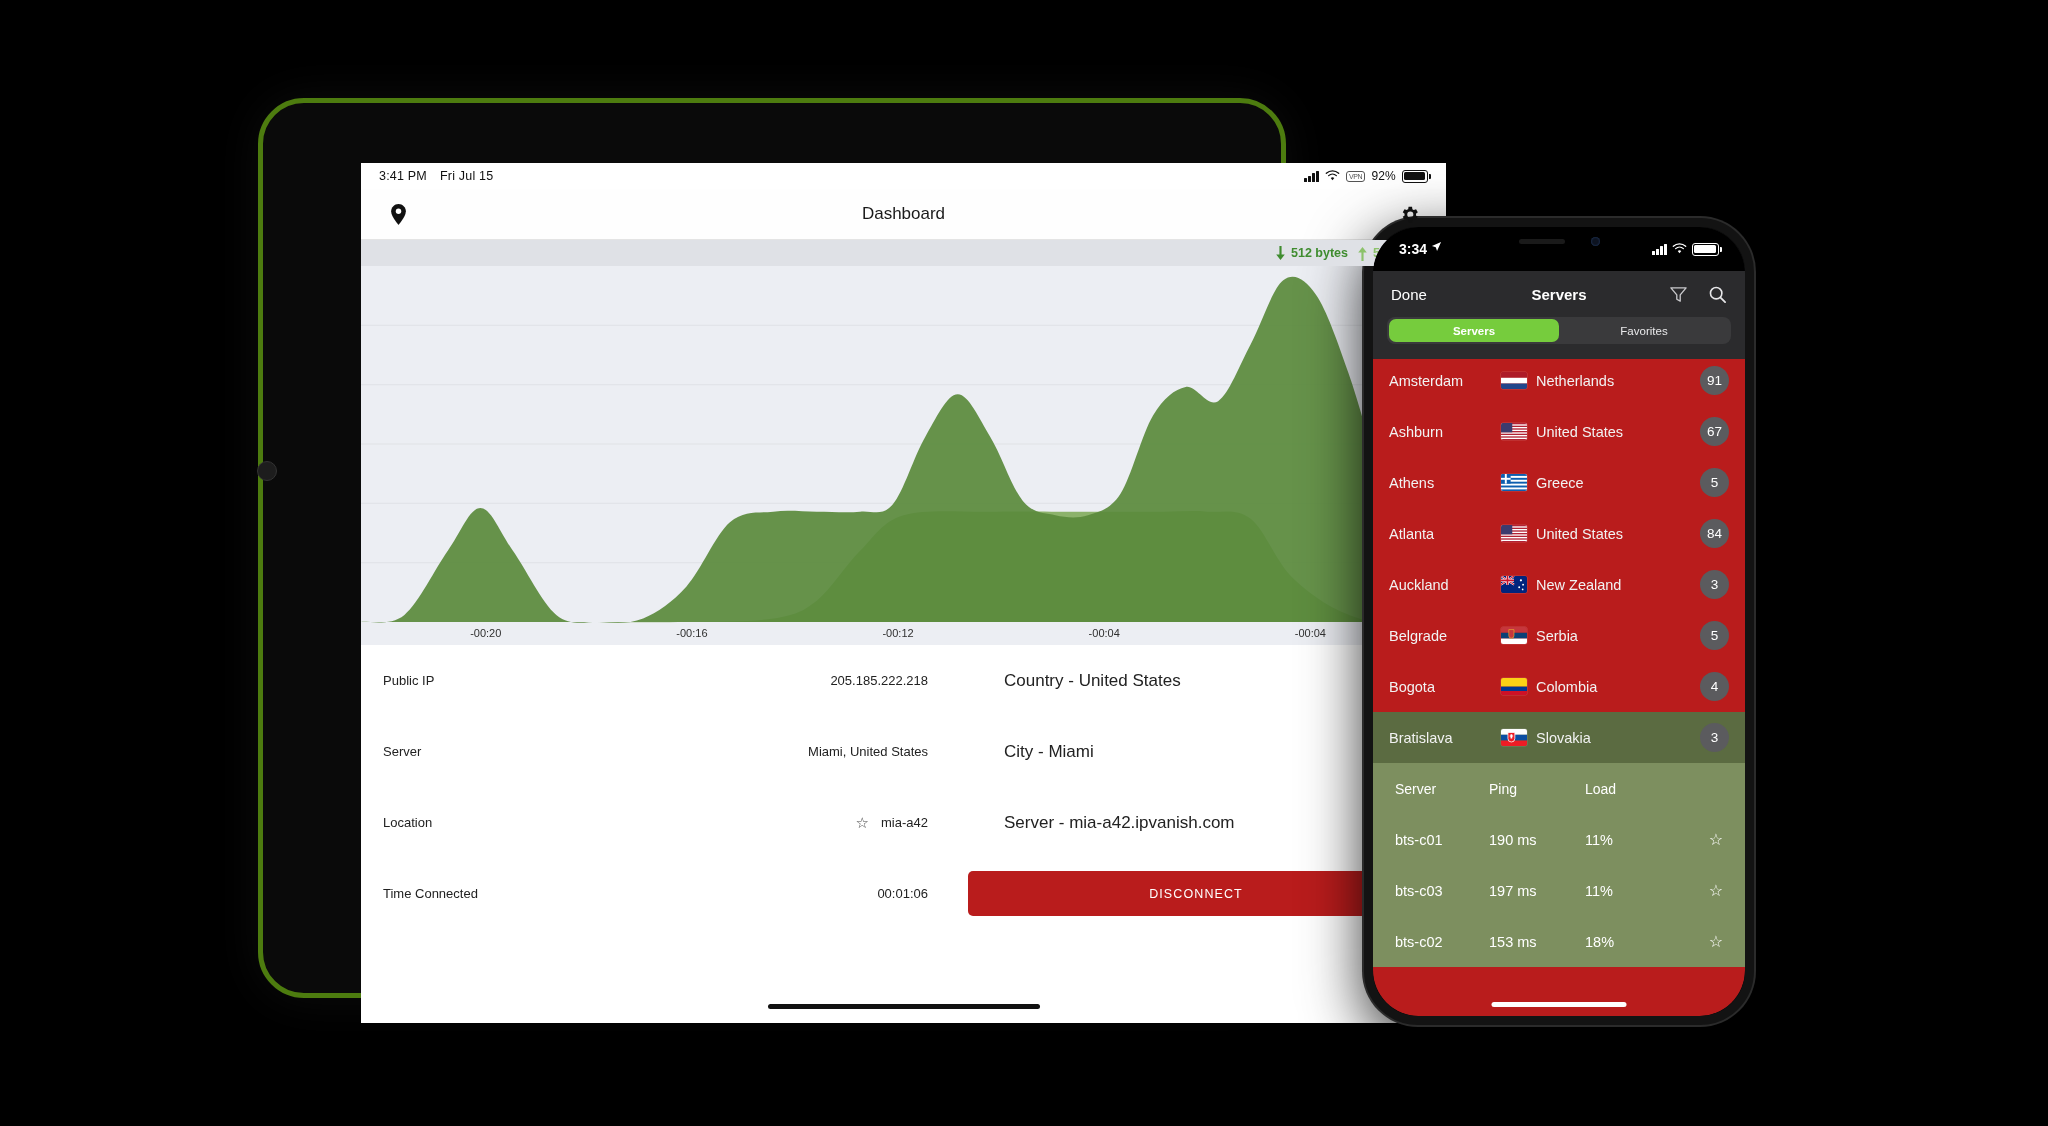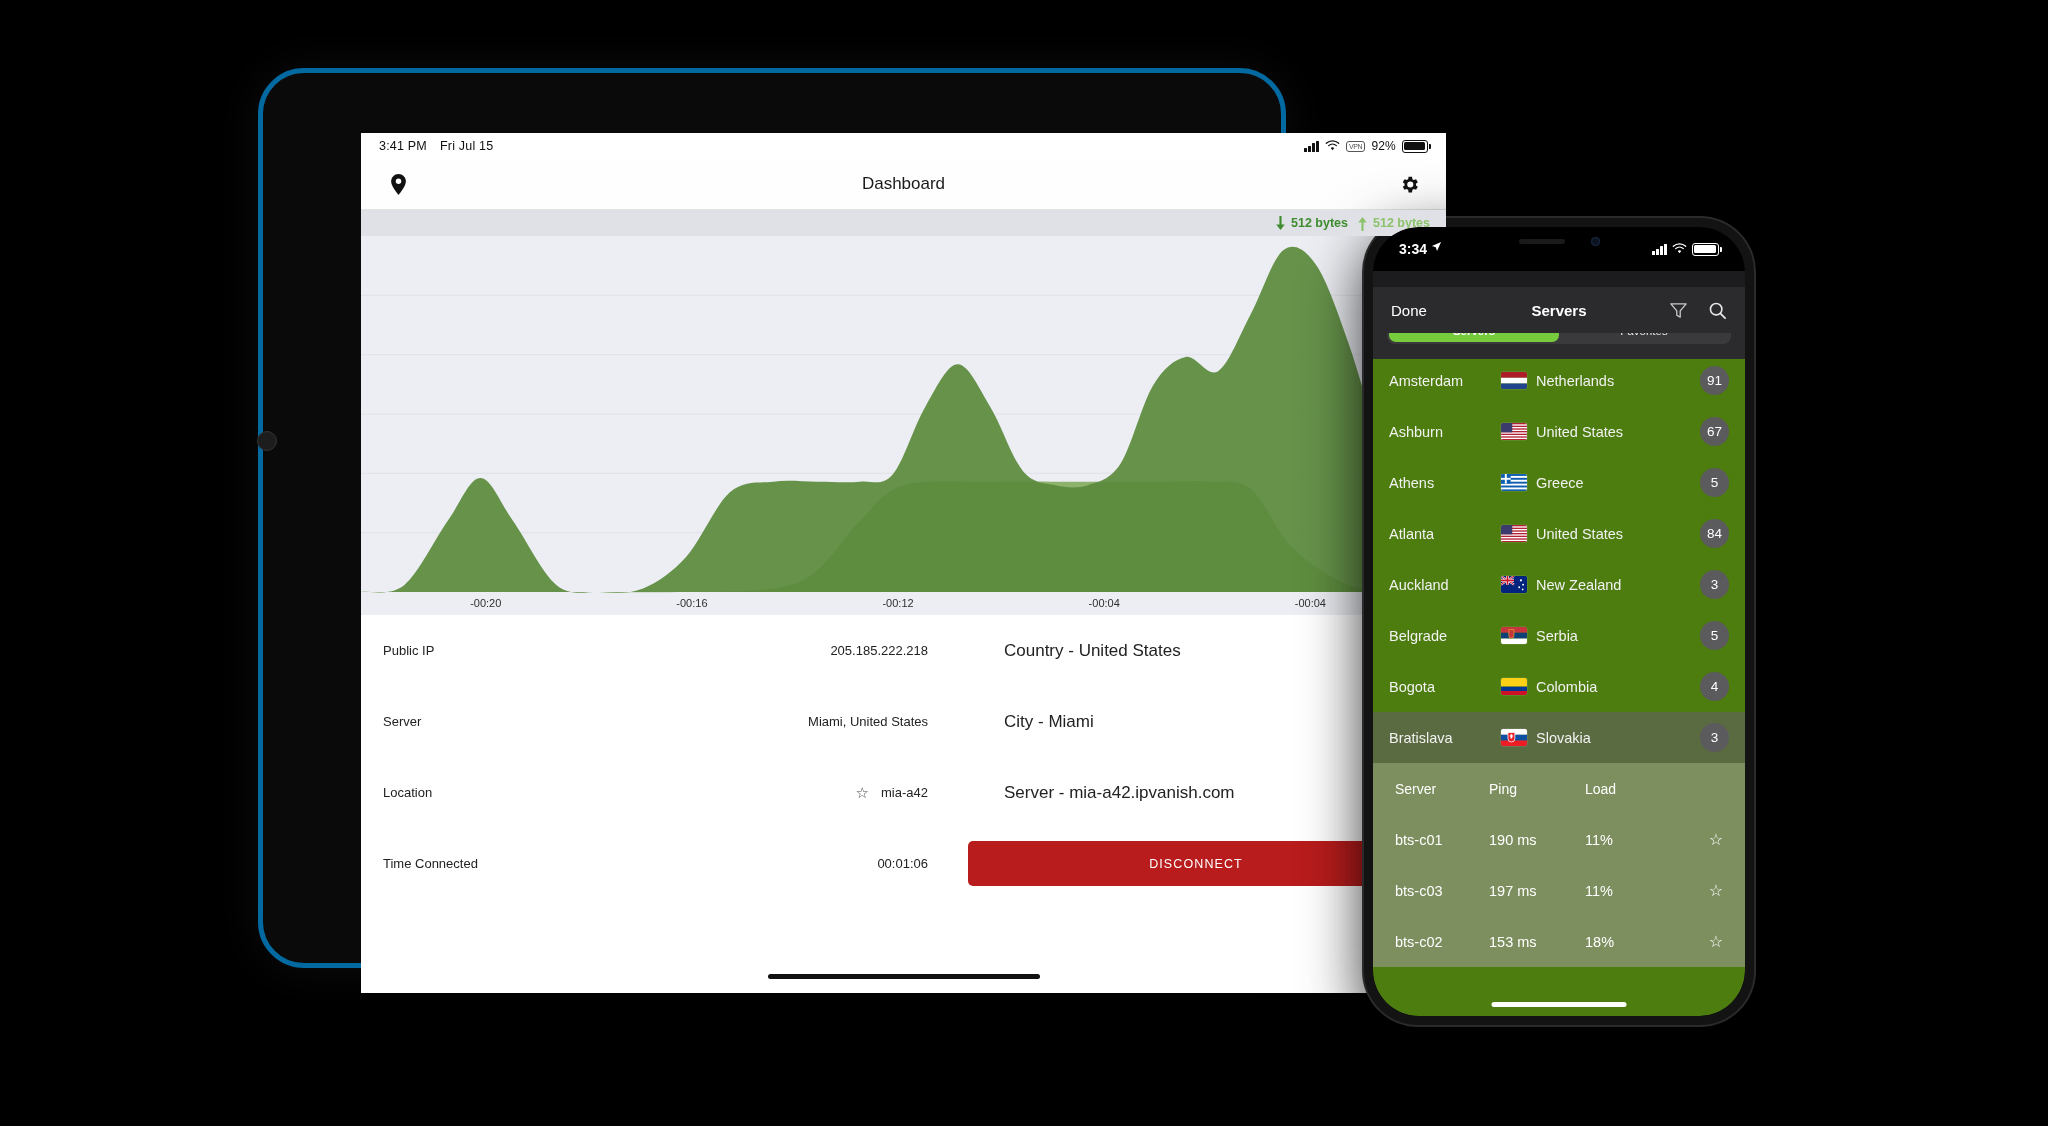--- a/index.html
+++ b/index.html
@@ -7,25 +7,25 @@
     background: #000;
     width: 2048px; height: 1126px;
     overflow: hidden;
     font-family: "Liberation Sans", sans-serif;
   }
   #stage { position: relative; width: 2048px; height: 1126px; background:#000; }
 
   
   #tablet {
     position: absolute;
-    left: 258px; top: 68px;
+    left: 258px; top: 98px;
     width: 1028px; height: 900px;
     background: #0a0a0a;
     border-radius: 46px;
-    border: 5px solid #0369a1;
+    border: 5px solid #4d7c0f;
     box-sizing: border-box;
     box-shadow: 0 0 48px rgba(255,255,255,0.05);
   }
   #tablet-power {
     position:absolute; left:-6px; top:358px; width:18px; height:18px;
     border-radius:50%; background:#1d1d1d; border:1px solid #333;
   }
   #tablet-screen {
     position: absolute;
     left: 98px; top: 60px;
@@ -141,21 +141,21 @@
     padding:0 26px; color:#fff; font-size:14px; font-weight:bold; background:#000;
   }
   .ph-status .left{display:flex;align-items:flex-start;gap:4px;}
   .ph-status .right{display:flex;align-items:center;gap:5px;}
   .sig-bars.w i { background:#fff; }
   .batt.w { border-color:#fff; width:25px;}
   .batt.w::after{background:#fff;}
   .batt.w i{background:#fff;width:88%;}
 
   .ph-nav {
-    position:absolute; top:60px; left:0; right:0; height:46px;
+    position:absolute; top:44px; left:0; right:0; height:46px;
     background:#2b2b2d; display:flex; align-items:center;
     padding: 0 18px; color:#fff; z-index:8;
   }
   .ph-nav .done { font-size:15px; }
   .ph-nav .title {
     position:absolute; left:0;right:0;text-align:center;font-size:15px;font-weight:bold;
     pointer-events:none;
   }
   .ph-nav .acts { margin-left:auto; display:flex; gap:20px; z-index:2;}
 
@@ -166,21 +166,21 @@
   .seg {
     height:27px; background:#3a3a3c; border-radius:8px; display:flex; padding:2px;
     box-sizing:border-box;
   }
   .seg div {
     flex:1; display:flex; align-items:center; justify-content:center;
     font-size:11.5px; color:#e9e9eb; border-radius:7px; cursor:pointer;
   }
   .seg div.active { background:#76cc3d; color:#fff; font-weight:bold;}
 
-  .srv-list { position:absolute; top:128px; left:0; right:0; bottom:0; background:#4d7c0f; overflow:hidden;}
+  .srv-list { position:absolute; top:128px; left:0; right:0; bottom:0; background:#b91c1c; overflow:hidden;}
   .srv-row {
     display:flex; align-items:center; height:51px; padding: 0 16px;
     color:#f2f2f2; font-size:14.5px; box-sizing:border-box;
   }
   .srv-row .city { width:112px; }
   .srv-row .flag { width:26px; height:17px; border-radius:2px; overflow:hidden; margin-right:9px; flex-shrink:0; box-shadow:0 0 0 .5px rgba(255,255,255,.18);}
   .srv-row .country { flex:1; }
   .srv-row .count {
     width:29px;height:29px;border-radius:50%; background:#5b5b5e; color:#fff;
     display:flex;align-items:center;justify-content:center;font-size:13.5px;flex-shrink:0;

